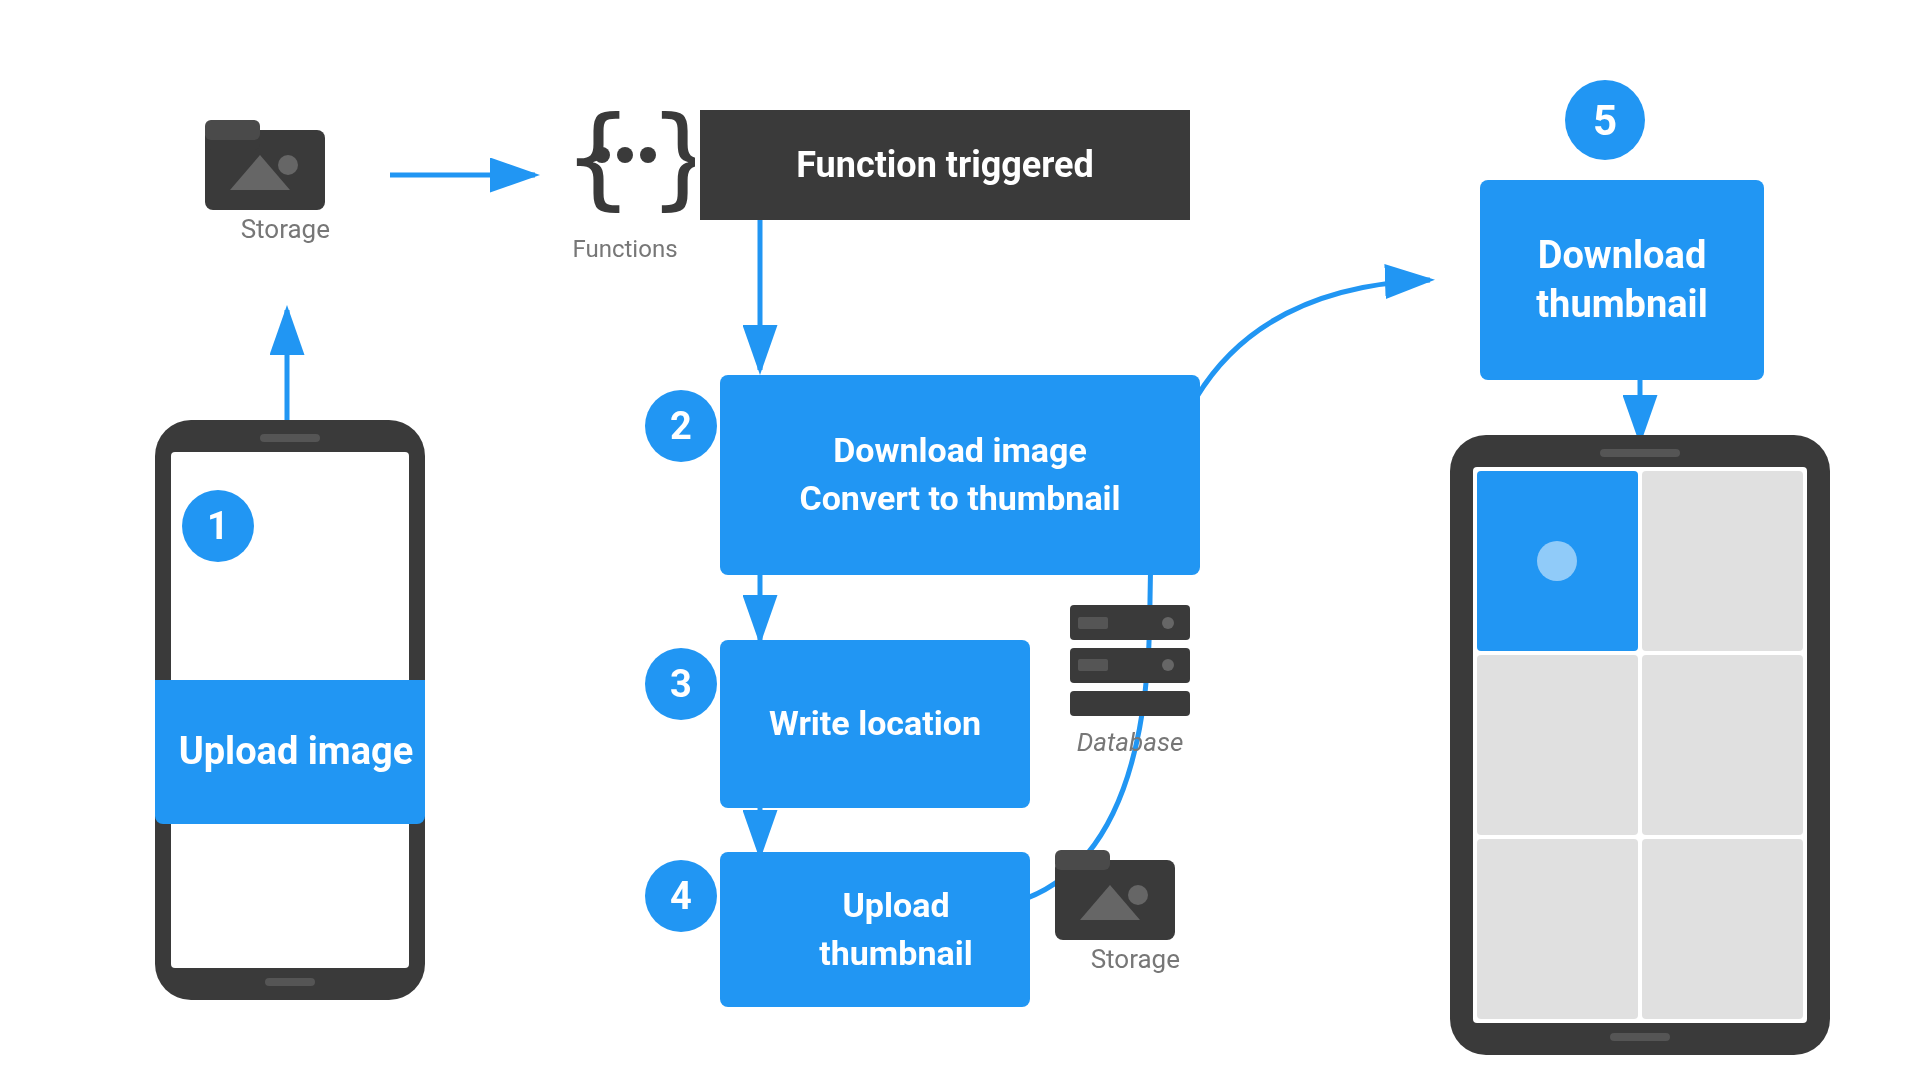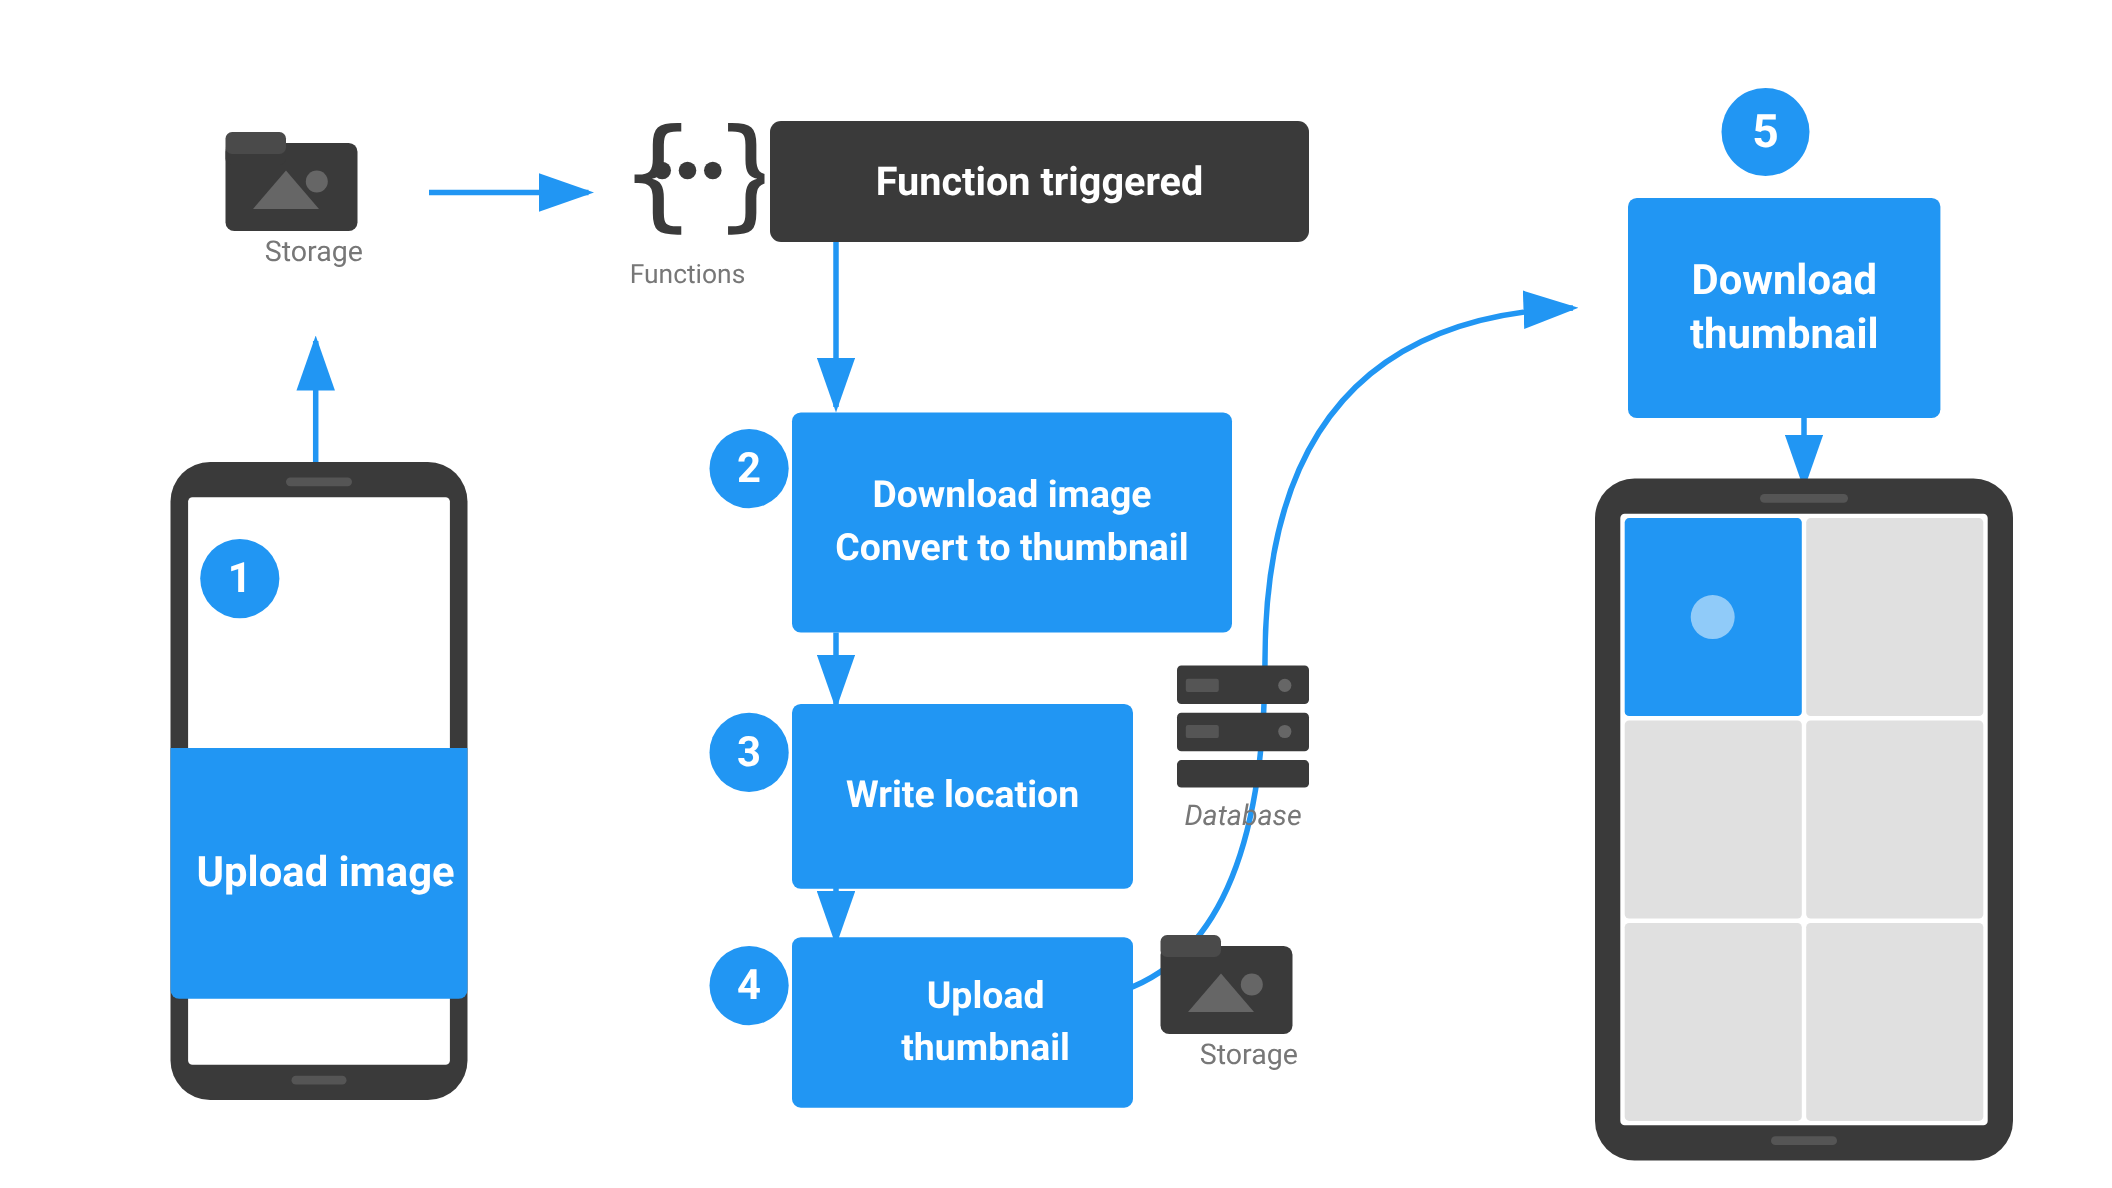--- a/index.html
+++ b/index.html
@@ -191,21 +191,21 @@
     <div class="phone-speaker"></div>
     <div class="phone-screen" style="border-radius:4px; display:flex; align-items:center; justify-content:center;">
     </div>
     <div class="phone-btn"></div>
   </div>
 
   <div class="step-num" style="left:182px; top:490px; width:72px; height:72px; font-size:38px; z-index:10;">
     <span>1</span>
   </div>
 
-  <div class="step-box" style="left:155px; top:680px; width:270px; height:228px; font-size:38px; line-height:1.2; border-radius:0 0 8px 8px; z-index:10;padding-left:12px;">
+  <div class="step-box" style="left:155px; top:680px; width:270px; height:144px; font-size:38px; line-height:1.2; border-radius:0 0 8px 8px; z-index:10;padding-left:12px;">
     <span style="white-space:pre-line;">Upload image</span>
   </div>
 
   <div class="storage-icon" style="left:200px; top:100px;">
 
     <svg width="130" height="110" viewBox="0 0 130 110">
       <rect x="5" y="30" width="120" height="80" rx="8" fill="#3a3a3a"></rect>
       <rect x="5" y="30" width="55" height="20" rx="6" fill="#3a3a3a"></rect>
       <rect x="5" y="20" width="55" height="20" rx="6" fill="#4a4a4a"></rect>
 
@@ -220,29 +220,29 @@
 
       <text x="10" y="100" font-size="110" fill="#3a3a3a" font-family="monospace" font-weight="300">{</text>
       <text x="95" y="100" font-size="110" fill="#3a3a3a" font-family="monospace" font-weight="300">}</text>
       <circle cx="47" cy="60" r="8" fill="#3a3a3a"></circle>
       <circle cx="70" cy="60" r="8" fill="#3a3a3a"></circle>
       <circle cx="93" cy="60" r="8" fill="#3a3a3a"></circle>
     </svg>
     <span class="gray-label" style="position:relative; margin-top:20px; font-size:24px;">Functions</span>
   </div>
 
-  <div class="dark-box" style="left:700px; top:110px; width:490px; height:110px; font-size:36px; border-radius:10px;">
+  <div class="dark-box" style="left:700px; top:110px; width:490px; height:110px; font-size:36px; border-radius:0;">
     <span>Function triggered</span>
   </div>
 
   <div class="step-num" style="left:645px; top:390px; width:72px; height:72px; font-size:38px;">
     <span>2</span>
   </div>
 
-  <div class="step-box" style="left:720px; top:375px; width:400px; height:200px; font-size:34px; line-height:1.4;">
+  <div class="step-box" style="left:720px; top:375px; width:480px; height:200px; font-size:34px; line-height:1.4;">
     <span style="white-space:pre-line;">Download image
 Convert to thumbnail</span>
   </div>
 
   <div class="step-num" style="left:645px; top:648px; width:72px; height:72px; font-size:38px;">
     <span>3</span>
   </div>
 
   <div class="step-box" style="left:720px; top:640px; width:310px; height:168px; font-size:34px; line-height:1.4;">
     <span style="white-space:pre-line;">Write location</span>

